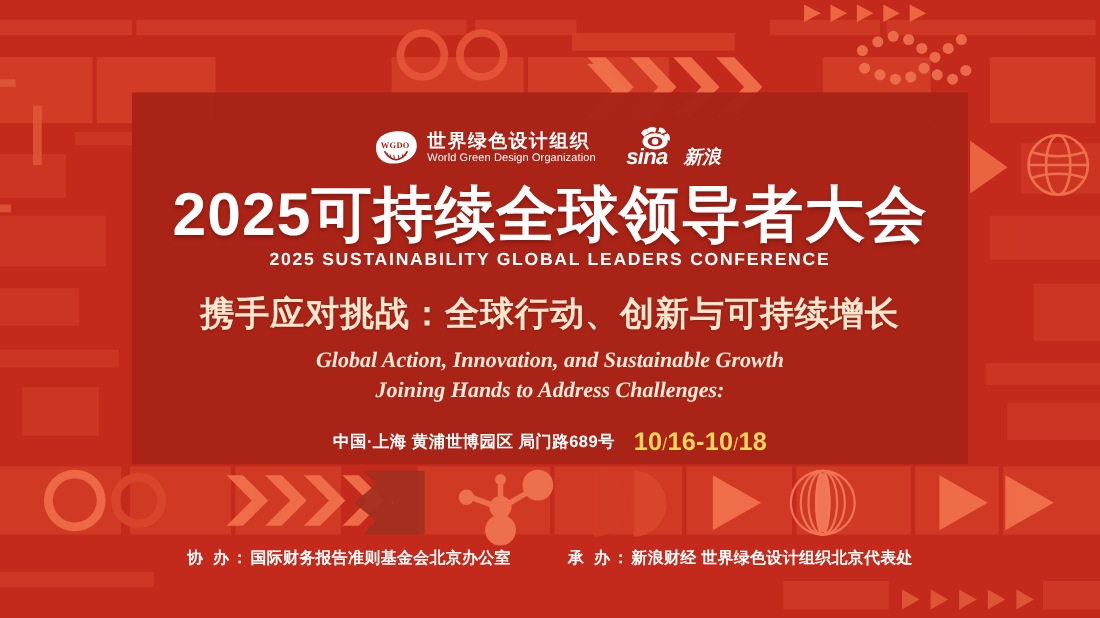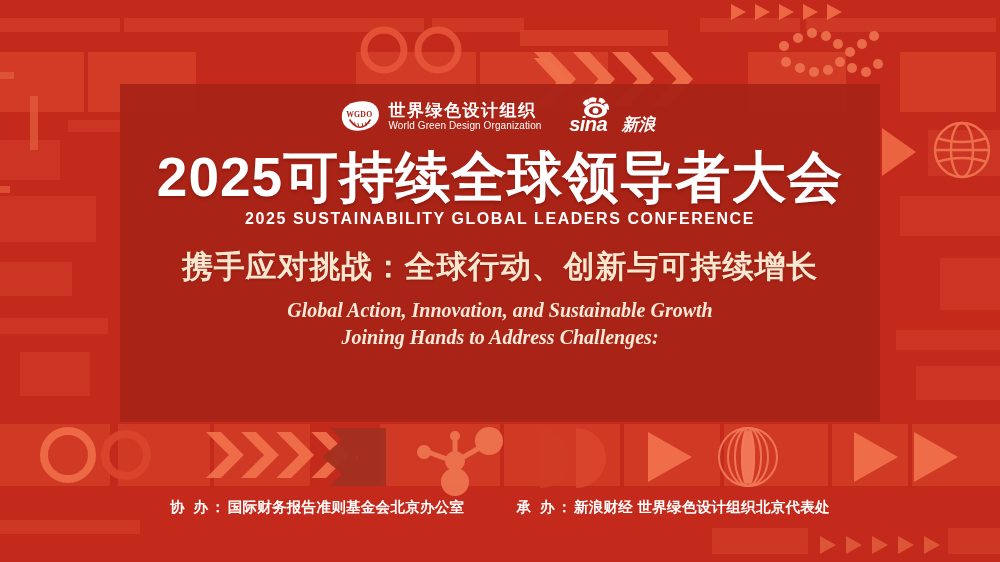--- a/index.html
+++ b/index.html
@@ -28,21 +28,21 @@
     background:#a82317;
     opacity:.97;
   }
 
   
   #content {
     position:absolute;
     left:120px; top:84px;
     width:760px; height:338px;
     display:flex; flex-direction:column; align-items:center;
-    padding-top:8px;
+    padding-top:26px;
   }
 
   
   .logo-row { display:flex; align-items:center; justify-content:center; gap:26px; height:48px; }
   .wgdo { display:flex; align-items:center; gap:8px; }
   .wgdo-mark { width:42px; height:34px; flex:none; }
   .wgdo-txt { display:flex; flex-direction:column; justify-content:center; line-height:1; }
   .wgdo-cn {
     color:#ffffff; font-size:17px; font-weight:bold;
     letter-spacing:1.5px; margin-bottom:2px;
@@ -354,20 +354,24 @@
 
     <div class="title-cn">2025可持续全球领导者大会</div>
     <div class="title-en">2025 SUSTAINABILITY GLOBAL LEADERS CONFERENCE</div>
 
     <div class="theme-cn">携手应对挑战：全球行动、创新与可持续增长</div>
     <div class="theme-en">
       <div>Global Action, Innovation, and Sustainable Growth</div>
       <div>Joining Hands to Address Challenges:</div>
     </div>
 
+    <div class="venue-row">
+      <span class="venue">中国·上海 黄浦世博园区 局门路689号</span>
+      <span class="dates"><span>10</span><span class="sl">/</span><span>16</span><span>-</span><span>10</span><span class="sl">/</span><span>18</span></span>
+    </div>
   </div>
 
   <div id="organizers">
     <div class="org">
       <span class="lbl">协 办：</span><span>国际财务报告准则基金会北京办公室</span>
     </div>
     <div class="org">
       <span class="lbl">承 办：</span><span>新浪财经  世界绿色设计组织北京代表处</span>
     </div>
   </div>

